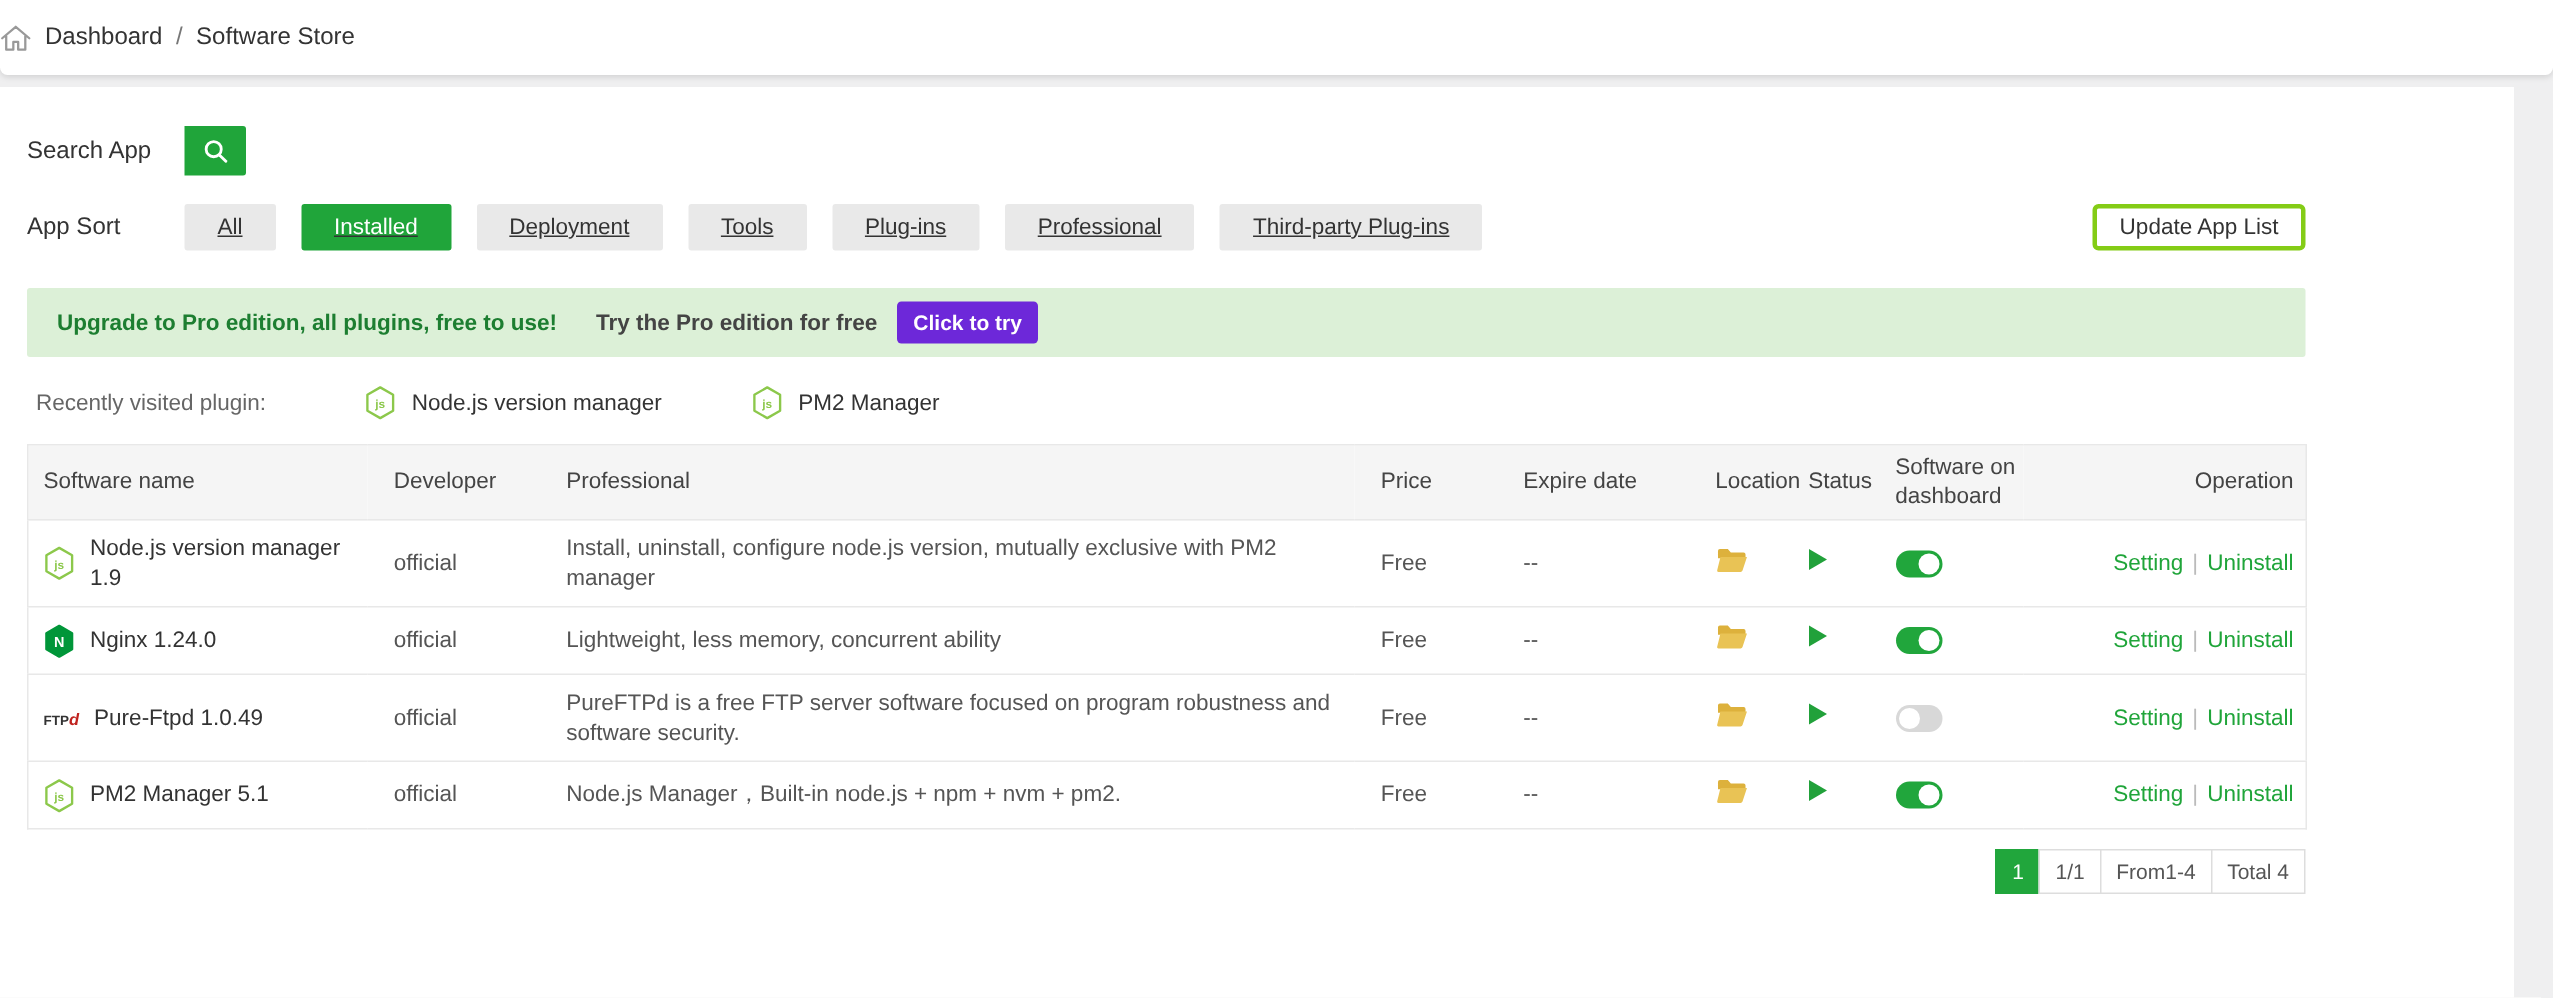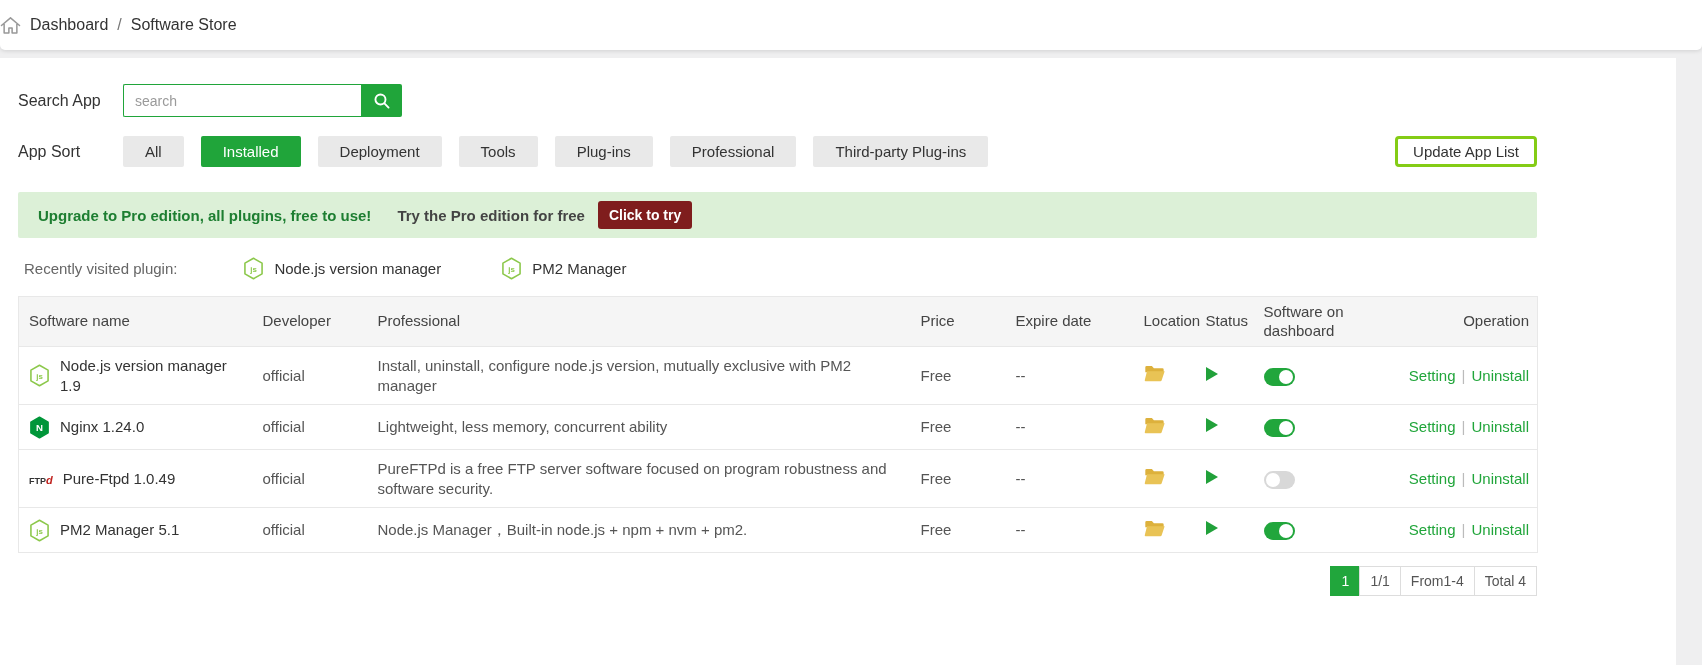--- a/index.html
+++ b/index.html
@@ -37,42 +37,42 @@
     font-family:inherit; border-radius:2px 0 0 2px;
   }
   .search-input::placeholder { color:#9a9a9a; }
   .search-btn {
     width:41px; height:33px; background:#20a53a; border:none; cursor:pointer;
     display:flex; align-items:center; justify-content:center; border-radius:0 2px 2px 0;
   }
 
   
   .sort-row { margin-top:19px; }
-  .tabs { display:flex; gap:17px; }
+  .tabs { display:flex; gap:17px;text-decoration:underline; }
   .tab {
     background:#e9e9e9; color:#333; border:none; cursor:pointer;
     height:31px; padding:0 22px; font-size:15px; font-family:inherit;
     border-radius:2px; line-height:31px; white-space:nowrap;
   }
   .tab.active { background:#20a53a; color:#fff; }
   .update-btn {
     margin-left:auto; height:31px; padding:0 15px; background:#fff;
     border:3px solid #84cc16; border-radius:4px; font-size:15px; color:#333;
     cursor:pointer; font-family:inherit;
   }
 
   
   .banner {
     margin-top:25px; height:46px; background:#dcf0d7; border-radius:2px;
     display:flex; align-items:center; padding-left:20px;
   }
   .banner-headline { font-weight:bold; color:#1d7e31; font-size:15px; }
   .banner-sub { font-weight:bold; color:#444; margin-left:26px; font-size:15px; }
   .banner-btn {
-    margin-left:13px; background:#7f1d1d; color:#fff; border:none; cursor:pointer;
+    margin-left:13px; background:#6d28d9; color:#fff; border:none; cursor:pointer;
     font-size:14px; padding:6px 11px; border-radius:3px; font-family:inherit; font-weight:bold;
   }
 
   
   .recent-row { margin-top:19px; display:flex; align-items:center; padding-left:6px; }
   .recent-label { color:#666; margin-right:66px; }
   .recent-plugin { display:flex; align-items:center; gap:10px; margin-right:60px; cursor:pointer; color:#333; }
 
   
   .tbl-wrap { margin-top:16px; }
@@ -131,21 +131,20 @@
     <span class="crumb-current">Software Store</span>
   </div>
 </div>
 
 <div class="main">
   <div class="content">
 
     <div class="form-row">
       <span class="row-label">Search App</span>
       <div class="search-box">
-        <input class="search-input" type="text" placeholder="search" style="">
         <button class="search-btn">
           <span style="display:flex">
             <svg width="18" height="18" viewBox="0 0 20 20">
                 <circle cx="8.3" cy="8.3" r="5.6" fill="none" stroke="#fff" stroke-width="2.1"></circle>
                 <line x1="12.7" y1="12.7" x2="17.3" y2="17.3" stroke="#fff" stroke-width="2.1" stroke-linecap="round"></line>
               </svg>
           </span>
         </button>
       </div>
     </div>

